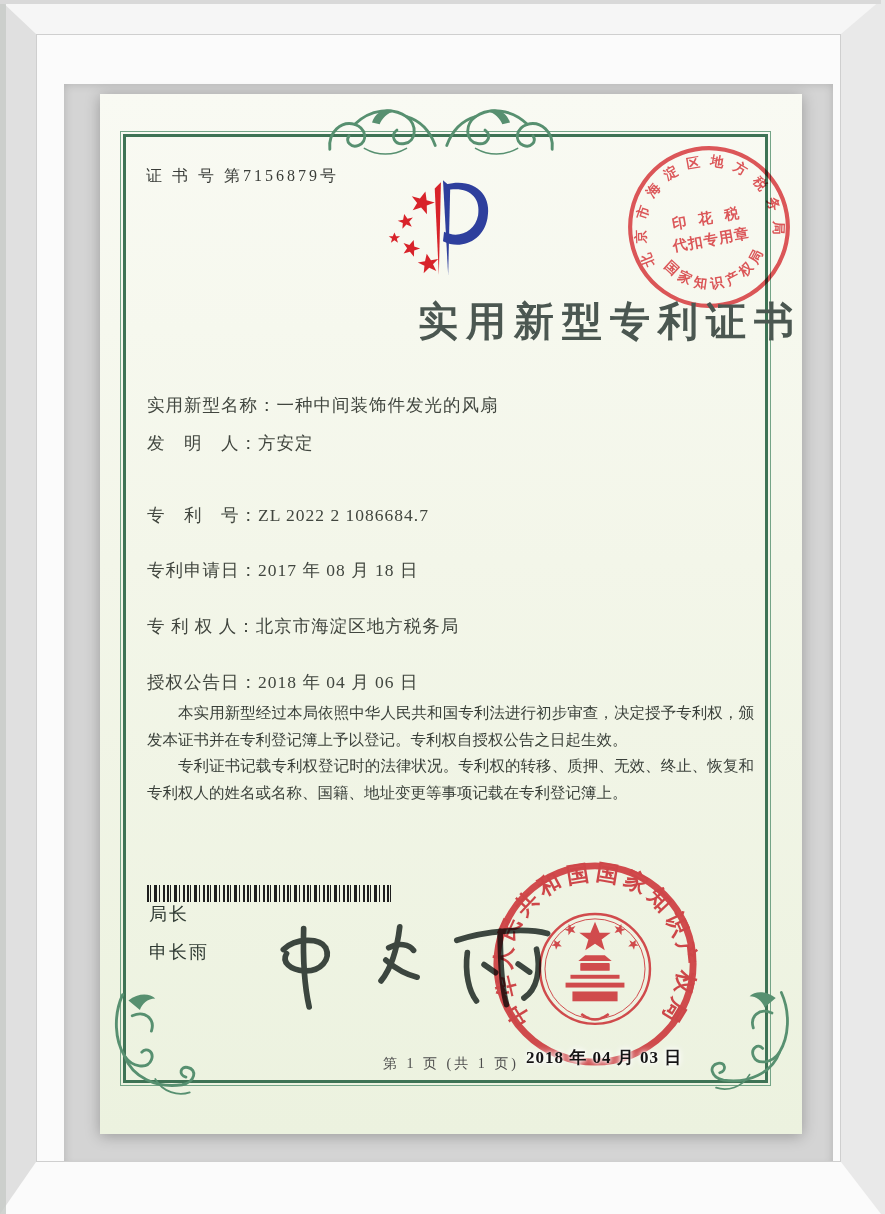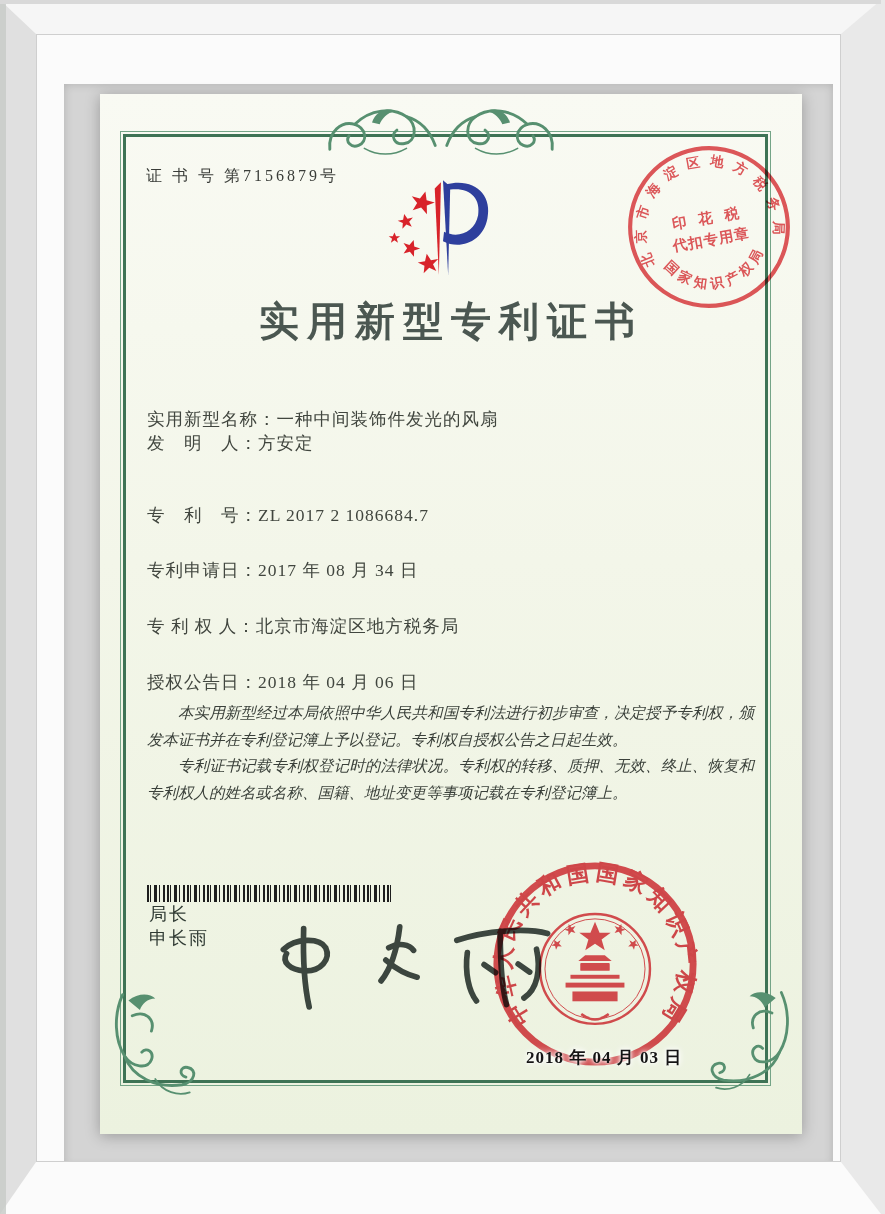--- a/index.html
+++ b/index.html
@@ -27,37 +27,37 @@
   .orn{position:absolute;color:#579070;}
   .orn svg{display:block;width:100%;height:100%;}
   .orn-top{left:226px;top:9px;width:230px;height:58px;}
   .orn-bl{left:0px;top:893px;width:122px;height:115px;}
   .orn-br{left:588px;top:888px;width:112px;height:118px;transform:scaleX(-1);}
   
   .cert-no{position:absolute;left:46px;top:72px;font-size:16px;letter-spacing:3px;color:#3a3d39;}
   .logo{position:absolute;left:281px;top:80px;width:124px;height:108px;}
   .tax-stamp{position:absolute;left:526px;top:50px;width:166px;height:166px;
     transform:rotate(-10deg);opacity:.92;mix-blend-mode:multiply;}
-  .title{position:absolute;left:0;right:0;top:200px;text-align:center;
+  .title{position:absolute;left:0;right:0;top:200px;text-align:right;
     font-size:40px;font-weight:600;letter-spacing:8px;color:#4b5751;}
   
   .fields{position:absolute;left:47px;top:297px;right:40px;}
   .field-row{position:absolute;left:0;font-size:17.5px;color:#41463f;letter-spacing:1px;white-space:nowrap;}
   
   .paras{position:absolute;left:47px;right:48px;top:606px;font-size:15.5px;
-    line-height:26.5px;color:#3a403a;text-align:justify;font-style:italic;}
+    line-height:26.5px;color:#3a403a;text-align:justify;}
   .paras p{margin:0;text-indent:2em;}
   
   .barcode{position:absolute;left:47px;top:791px;width:245px;height:17px;
     background:repeating-linear-gradient(90deg,#1d1d1d 0 2px,transparent 2px 3px,
       #1d1d1d 3px 4px,transparent 4px 7px,#1d1d1d 7px 10px,transparent 10px 12px,
       #1d1d1d 12px 13px,transparent 13px 16px,#1d1d1d 16px 18px,transparent 18px 20px);}
   .signer{position:absolute;left:49px;top:808px;color:#2f3a33;}
   .signer-title{font-size:18px;letter-spacing:2px;}
-  .signer-name{font-size:18px;letter-spacing:2px;}
+  .signer-name{font-size:18px;letter-spacing:2px;margin-top:14px;}
   .signature{position:absolute;left:165px;top:818px;width:310px;height:100px;transform:rotate(-1deg);}
   .main-seal{position:absolute;left:390px;top:765px;width:210px;height:210px;
     opacity:.9;mix-blend-mode:multiply;}
   .issue-date{position:absolute;left:426px;top:912px;font-size:17px;font-weight:bold;
     color:#151515;letter-spacing:1px;z-index:5;
     text-shadow:0 0 3px #fff,0 0 6px #fff,0 0 9px #fff;margin-top:40px;}
   .page-footer{position:absolute;left:0;right:0;top:961px;text-align:center;
     font-size:14px;letter-spacing:3px;color:#4c4c4c;}
   svg text{font-family:"Liberation Serif","DejaVu Serif",serif;}
 </style>
@@ -146,24 +146,24 @@
         <text x="80" y="97" font-size="14" letter-spacing="1" fill="#e0494f" font-weight="bold" text-anchor="middle">代扣专用章</text>
         <text font-size="13" letter-spacing="4" fill="#e0494f" font-weight="bold">
           <textPath href="#taxArcBottom" startOffset="50%" text-anchor="middle">国家知识产权局</textPath>
         </text>
       </svg>
     </div>
 
     <div class="title">实用新型专利证书</div>
 
     <div class="fields">
-      <div class="field-row" style="top:16px">实用新型名称：一种中间装饰件发光的风扇</div>
+      <div class="field-row" style="top:2px">实用新型名称：一种中间装饰件发光的风扇</div>
       <div class="field-row" style="top:40px">发　明　人：方安定</div>
-      <div class="field-row" style="top:112px">专　利　号：ZL 2017 2 1086684.7</div>
-      <div class="field-row" style="top:167px">专利申请日：2017 年 08 月 34 日</div>
+      <div class="field-row" style="top:112px">专　利　号：ZL 2022 2 1086684.7</div>
+      <div class="field-row" style="top:167px">专利申请日：2017 年 08 月 18 日</div>
       <div class="field-row" style="top:223px">专 利 权 人：北京市海淀区地方税务局</div>
       <div class="field-row" style="top:279px">授权公告日：2018 年 04 月 06 日</div>
     </div>
 
     <div class="paras">
       <p>本实用新型经过本局依照中华人民共和国专利法进行初步审查，决定授予专利权，颁发本证书并在专利登记簿上予以登记。专利权自授权公告之日起生效。</p>
       <p>专利证书记载专利权登记时的法律状况。专利权的转移、质押、无效、终止、恢复和专利权人的姓名或名称、国籍、地址变更等事项记载在专利登记簿上。</p>
     </div>
 
     <div class="barcode"></div>
@@ -213,15 +213,16 @@
             <rect x="77" y="126" width="60" height="5"></rect>
             <rect x="84" y="135" width="46" height="10"></rect>
           </g>
           <path d="M93,158 q14,11 28,0" fill="none" stroke="#dc3a43" stroke-width="2.5"></path>
         </g>
       </svg>
     </div>
 
     <div class="issue-date">2018 年 04 月 03 日</div>
 
+    <div class="page-footer">第 1 页 (共 1 页)</div>
 
   </div>
 </div>
 
 </body></html>

